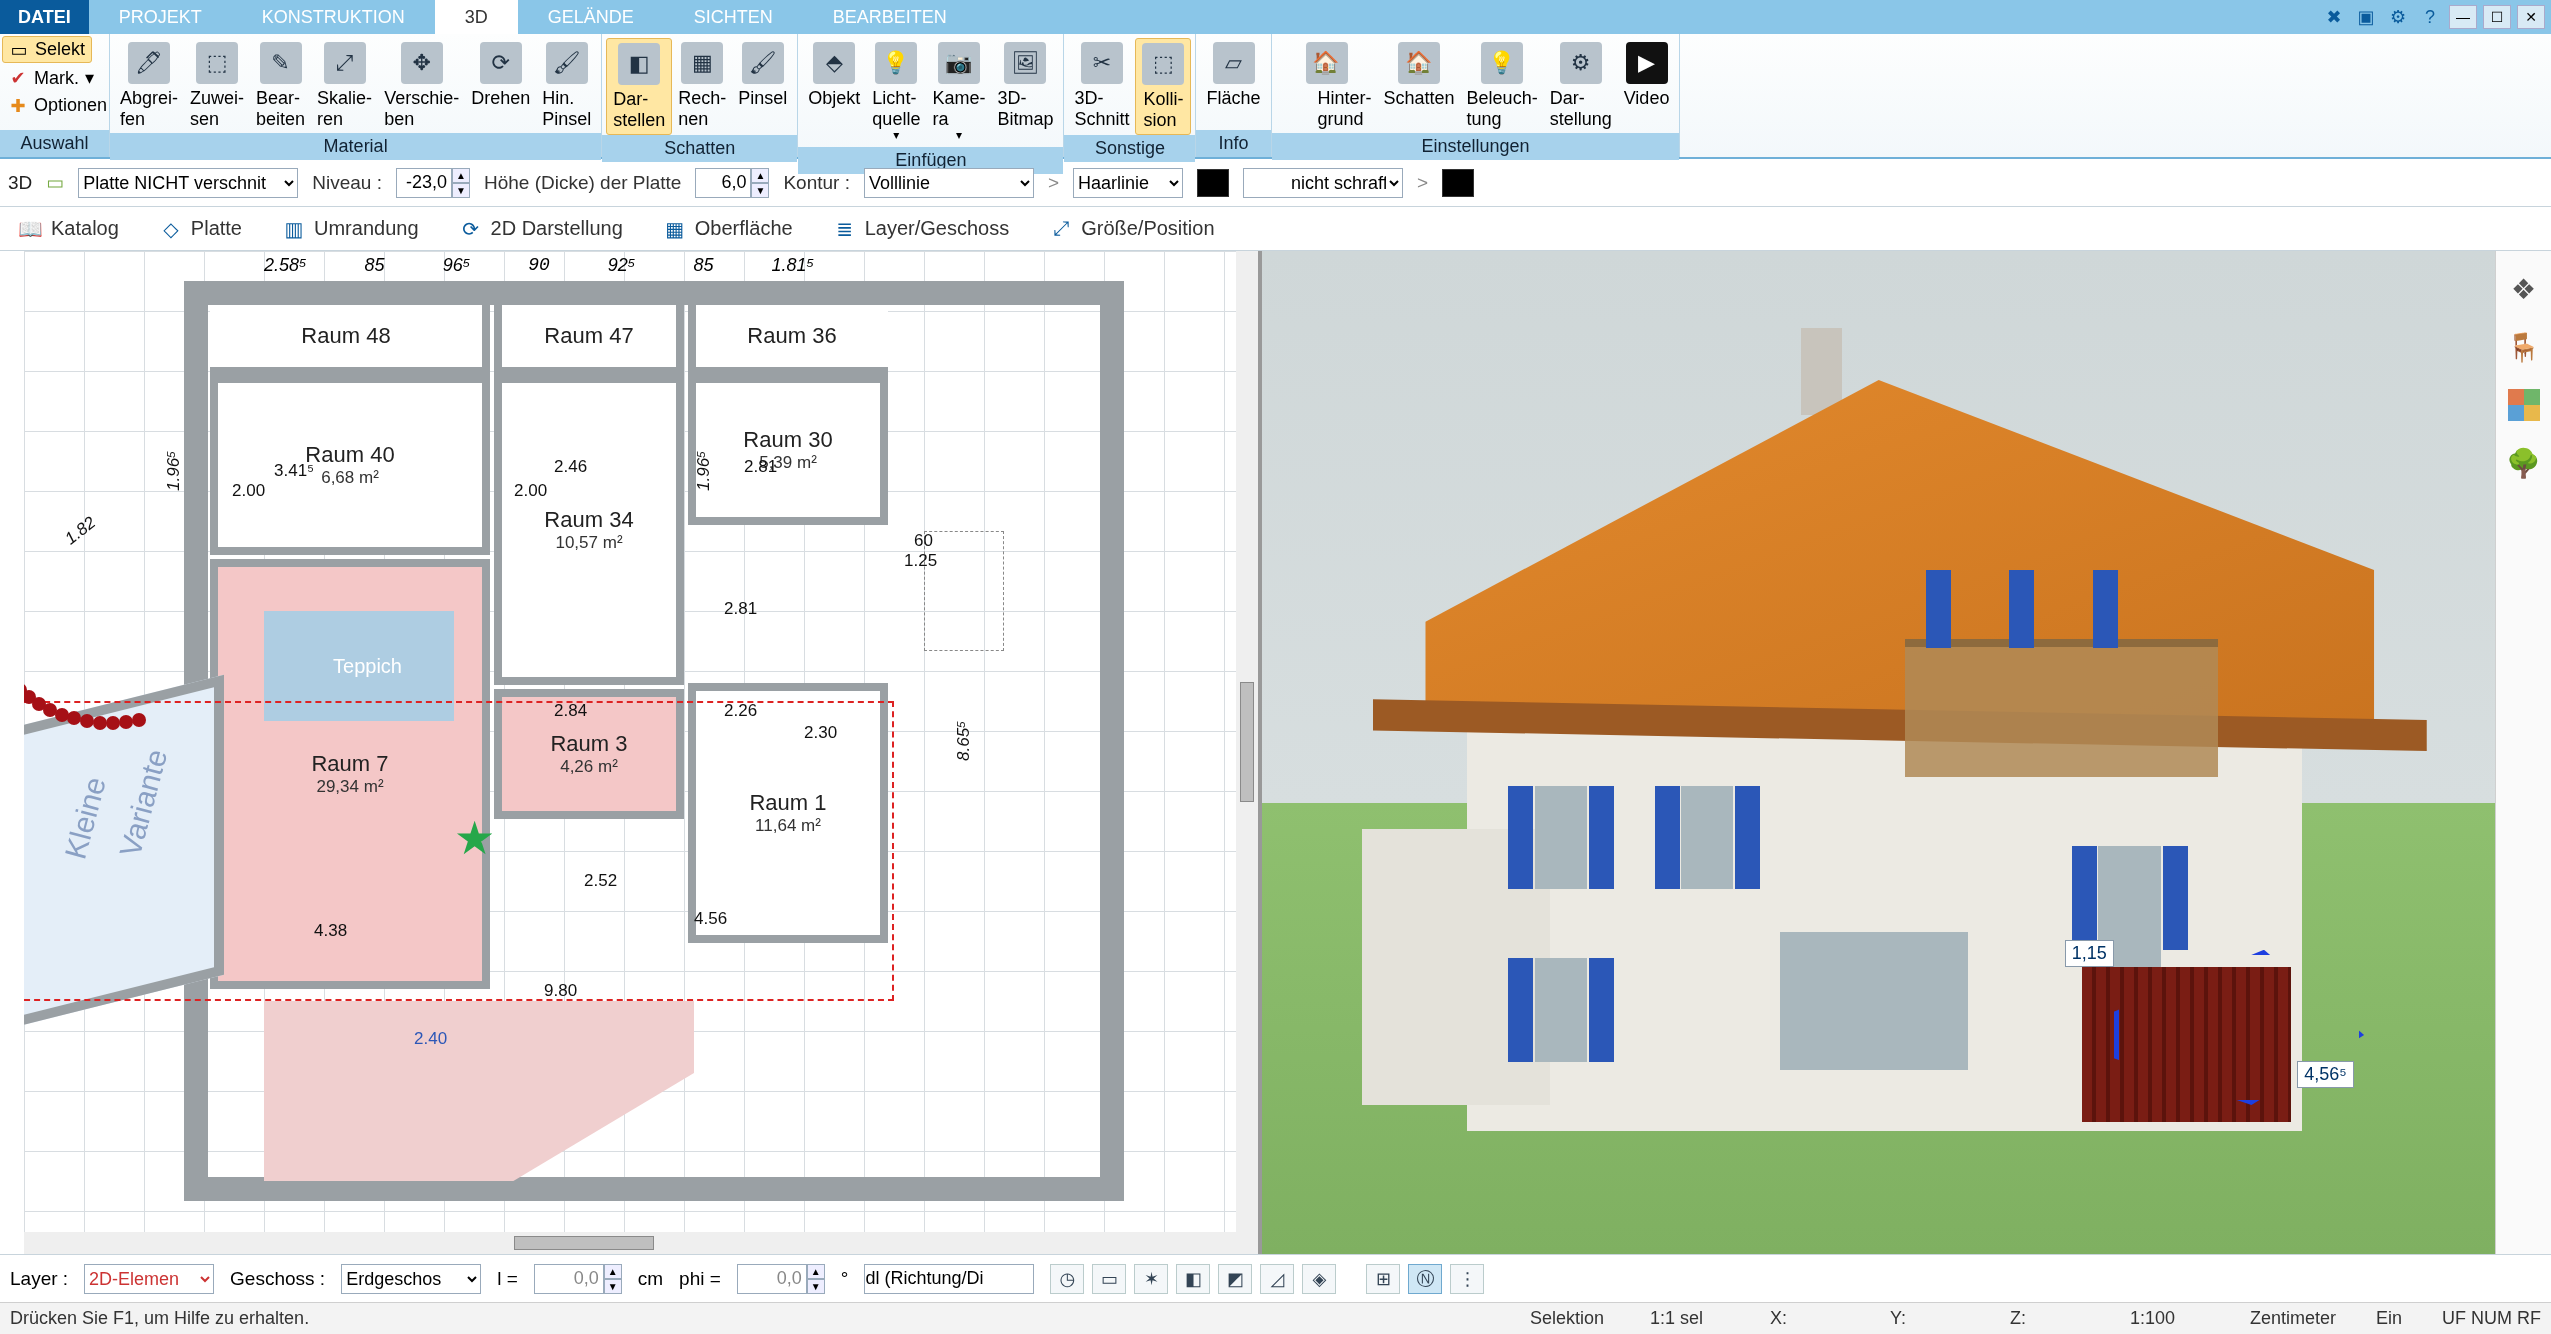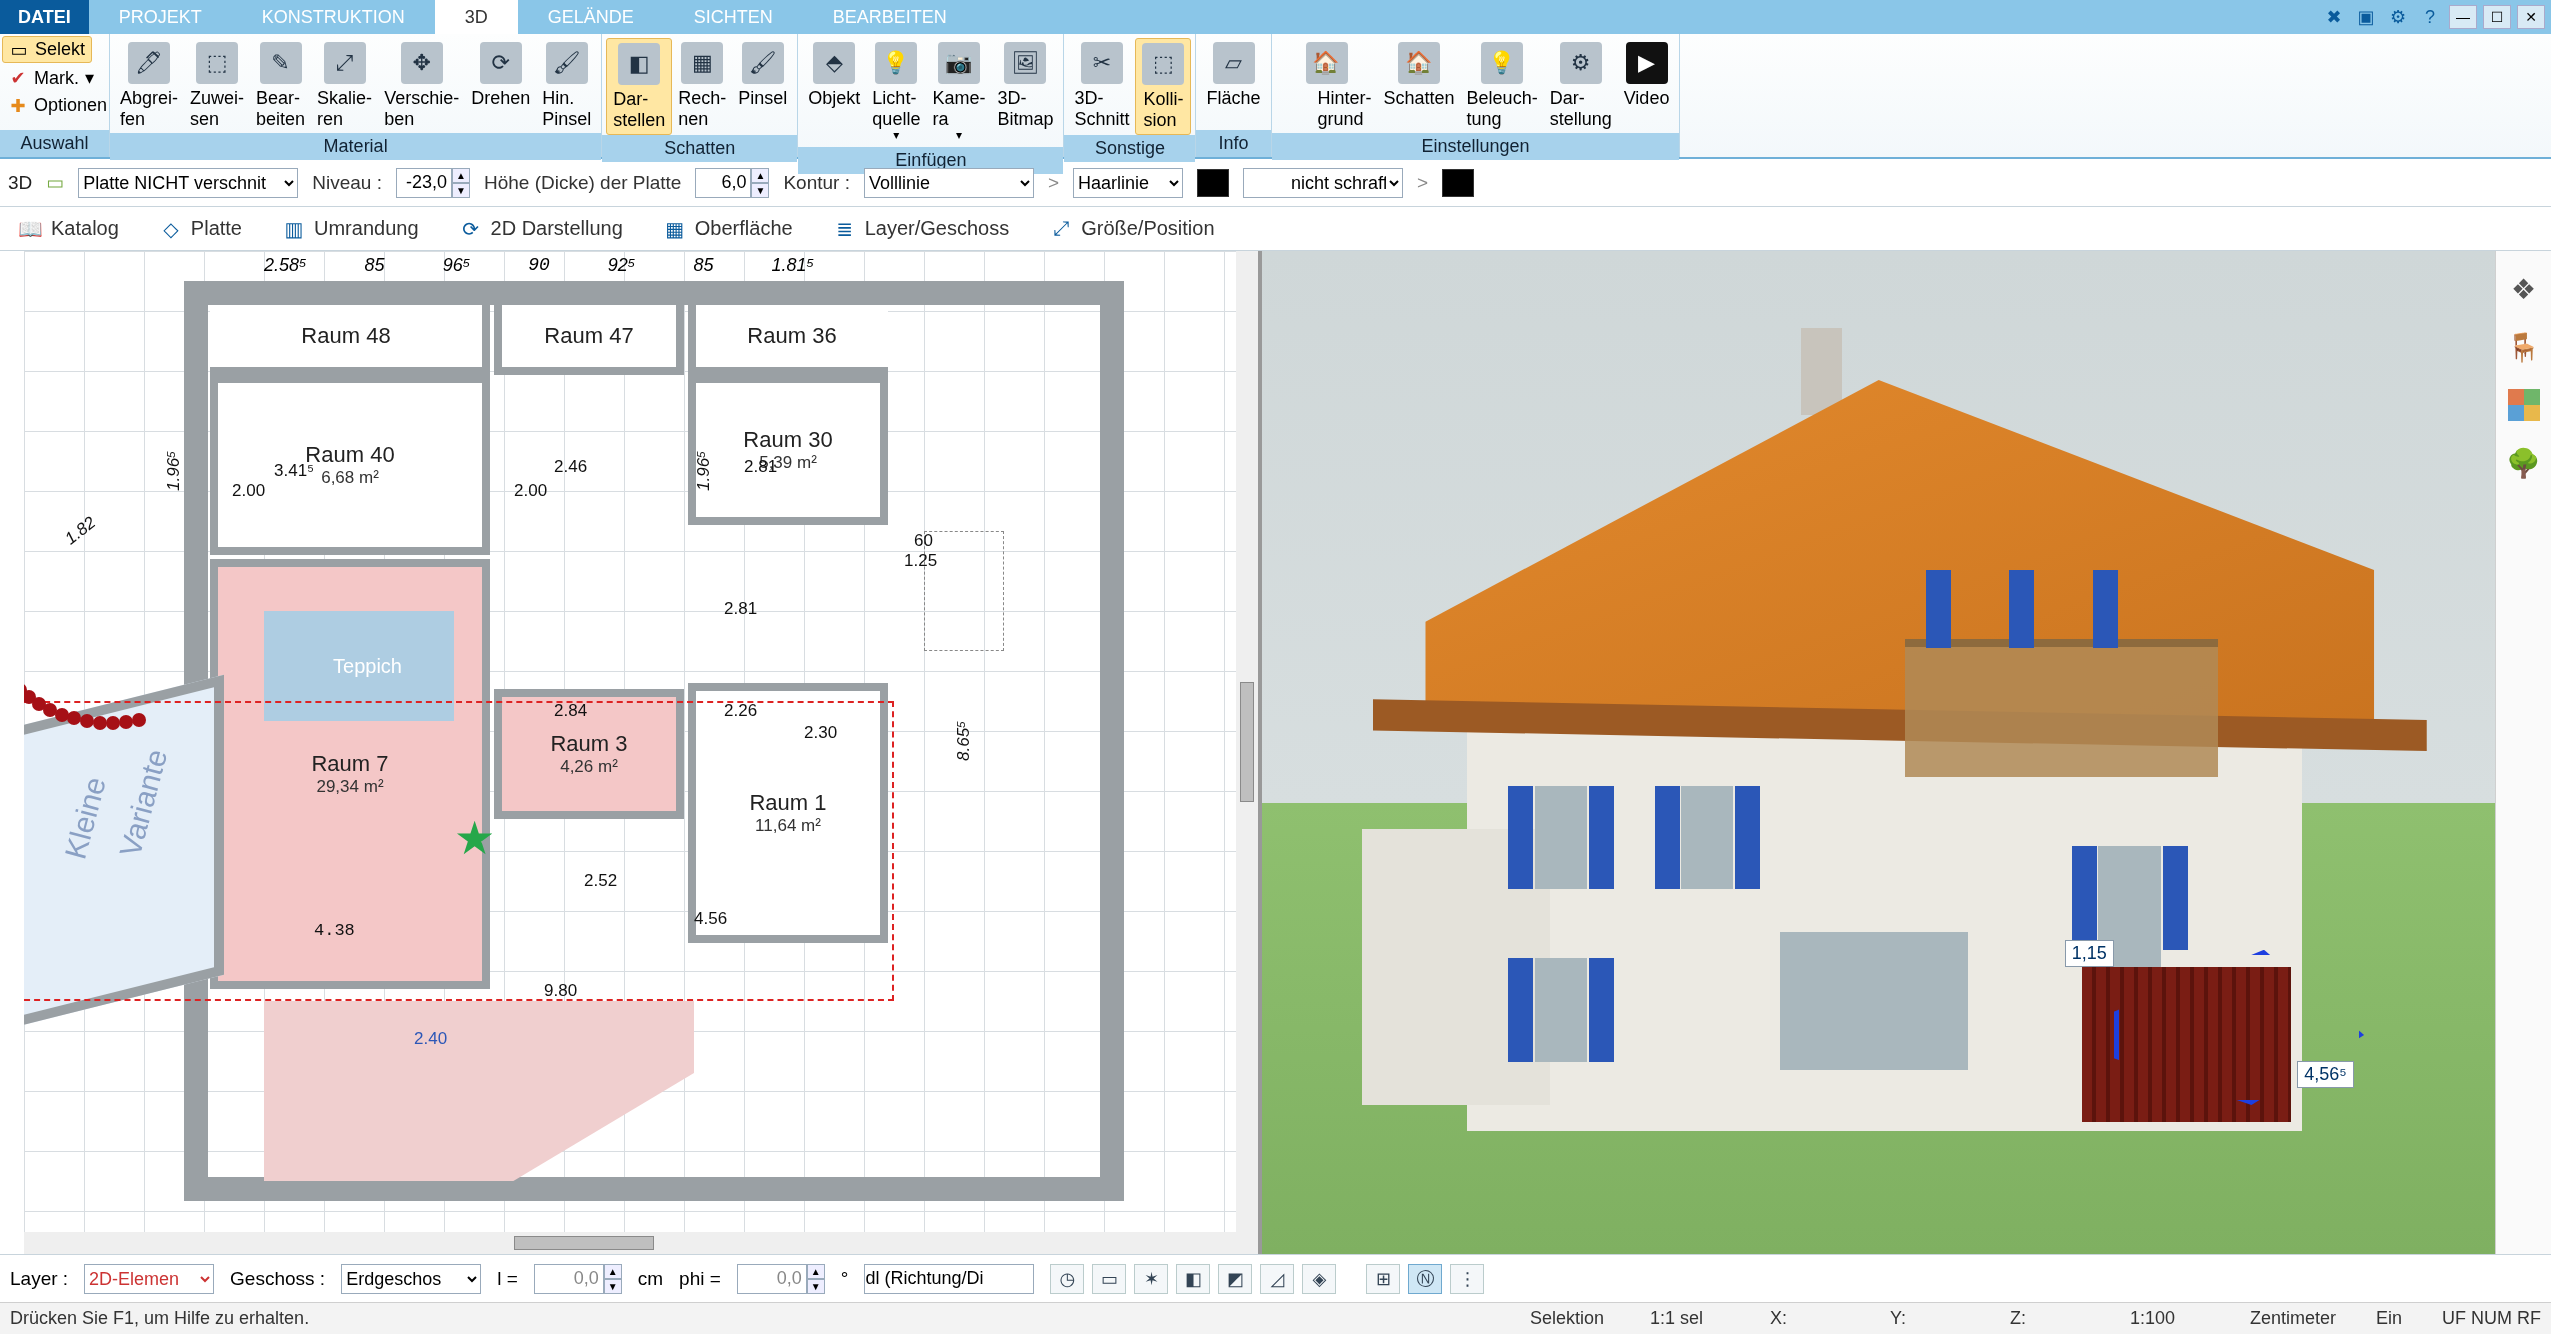--- a/index.html
+++ b/index.html
@@ -362,20 +362,24 @@
           <span>Raum 47</span>
         </div>
       <div class="room" style="left:504px;top:24px;width:200px;height:70px;border-top:none;border-right:none;">
           <span>Raum 36</span>
         </div>
 
       <div class="room" style="left:26px;top:94px;width:280px;height:180px;">
         <span>Raum 40</span>
           <small>6,68 m²</small>
       </div>
+      <div class="room" style="left:310px;top:94px;width:190px;height:310px;">
+        <span>Raum 34</span>
+          <small>10,57 m²</small>
+      </div>
       <div class="room" style="left:504px;top:94px;width:200px;height:150px;">
         <span>Raum 30</span>
           <small>5,39 m²</small>
       </div>
       <div class="room pink" style="left:310px;top:408px;width:190px;height:130px;">
         <span>Raum 3</span>
           <small>4,26 m²</small>
       </div>
       <div class="room" style="left:504px;top:402px;width:200px;height:260px;">
         <span>Raum 1</span>
@@ -397,21 +401,21 @@
       <div class="star">★</div>
 
       <div class="dim" style="left:90px;top:180px;">3.41⁵</div>
       <div class="dim" style="left:370px;top:176px;">2.46</div>
       <div class="dim" style="left:560px;top:176px;">2.81</div>
       <div class="dim" style="left:48px;top:200px;">2.00</div>
       <div class="dim" style="left:330px;top:200px;">2.00</div>
       <div class="dim" style="left:540px;top:318px;">2.81</div>
       <div class="dim" style="left:370px;top:420px;">2.84</div>
       <div class="dim" style="left:540px;top:420px;">2.26</div>
-      <div class="dim" style="left:130px;top:640px;font-family:Liberation Mono, monospace;">4.38</div>
+      <div class="dim" style="left:130px;top:640px;">4.38</div>
       <div class="dim" style="left:400px;top:590px;">2.52</div>
       <div class="dim" style="left:510px;top:628px;">4.56</div>
       <div class="dim" style="left:360px;top:700px;">9.80</div>
       <div class="dim" style="left:230px;top:748px;color:#2b57b7;">2.40</div>
 
       <div class="dim" style="left:-120px;top:240px;transform:rotate(-38deg);font-style:italic;">1.82</div>
       <div class="dim dimv" style="left:-20px;top:210px;font-style:italic;">1.96⁵</div>
       <div class="dim dimv" style="left:510px;top:210px;font-style:italic;">1.96⁵</div>
       <div class="dim dimv" style="left:770px;top:480px;font-style:italic;">8.65⁵</div>
       <div class="dim" style="left:730px;top:250px;">60</div>

